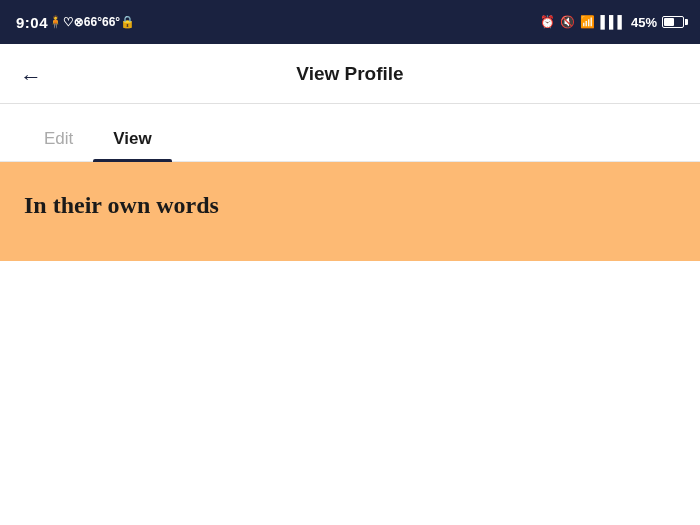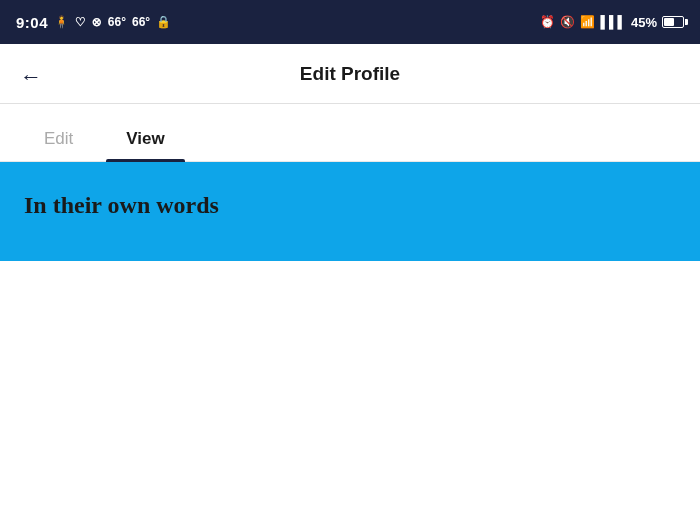--- a/index.html
+++ b/index.html
@@ -25,21 +25,20 @@
       align-items: center;
       justify-content: space-between;
       padding: 0 16px;
       font-size: 13px;
       font-weight: 600;
     }
 
     .status-left {
       display: flex;
       align-items: center;
-      gap: 6px;
     }
 
     .status-right {
       display: flex;
       align-items: center;
       gap: 5px;
     }
 
     .status-time {
       font-size: 15px;
@@ -117,21 +116,20 @@
     }
 
     
     .tabs-container {
       display: flex;
       align-items: flex-end;
       padding: 0 24px;
       border-bottom: 1px solid #e8e8e8;
       height: 58px;
       background: #ffffff;
-      gap: 13px;
     }
 
     .tab {
       padding: 12px 20px;
       font-size: 17px;
       cursor: pointer;
       position: relative;
       color: #aaaaaa;
       font-weight: 400;
     }
@@ -149,21 +147,21 @@
       left: 0;
       right: 0;
       height: 3px;
       background: #1a2240;
       border-radius: 2px 2px 0 0;
     }
 
     
     .content {
       padding: 30px 24px 24px 24px;
-      background: #0ea5e9;
+      background: #fdba74;
     }
 
     .section-heading {
       font-size: 24px;
       font-weight: 700;
       color: #1a1a1a;
       margin-bottom: 18px;
       font-family: Georgia, 'Times New Roman', serif;
     }
 
@@ -196,21 +194,21 @@
     <div class="battery-container">
       <div class="battery-icon">
         <div class="battery-fill"></div>
       </div>
     </div>
   </div>
 </div>
 
 <div class="nav-bar">
   <div class="back-button">←</div>
-  <div class="nav-title">Edit Profile</div>
+  <div class="nav-title">View Profile</div>
 </div>
 
 <div class="tabs-container">
   <div class="tab">
     <span>Edit</span>
   </div>
   <div class="tab active">
     <span>View</span>
   </div>
 </div>

